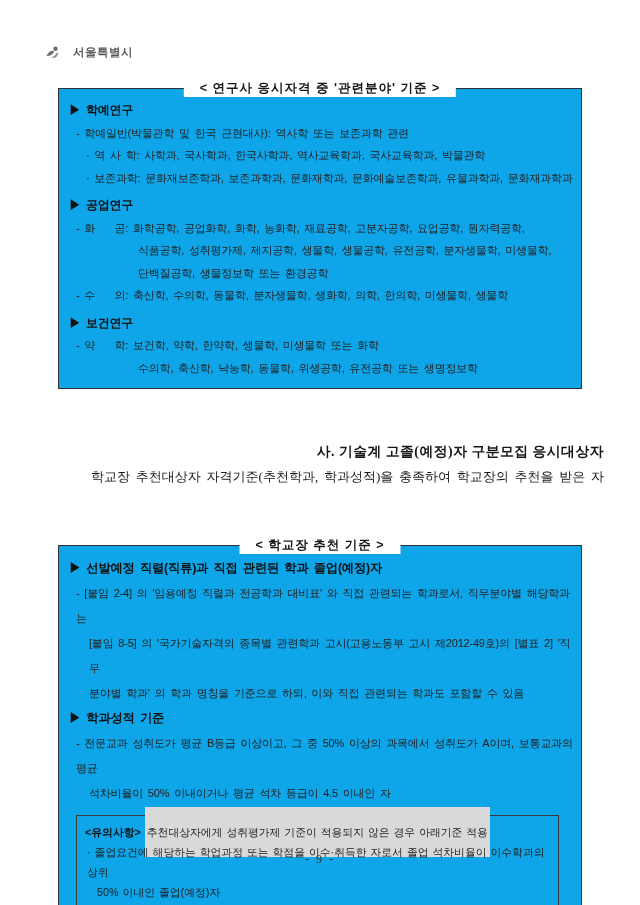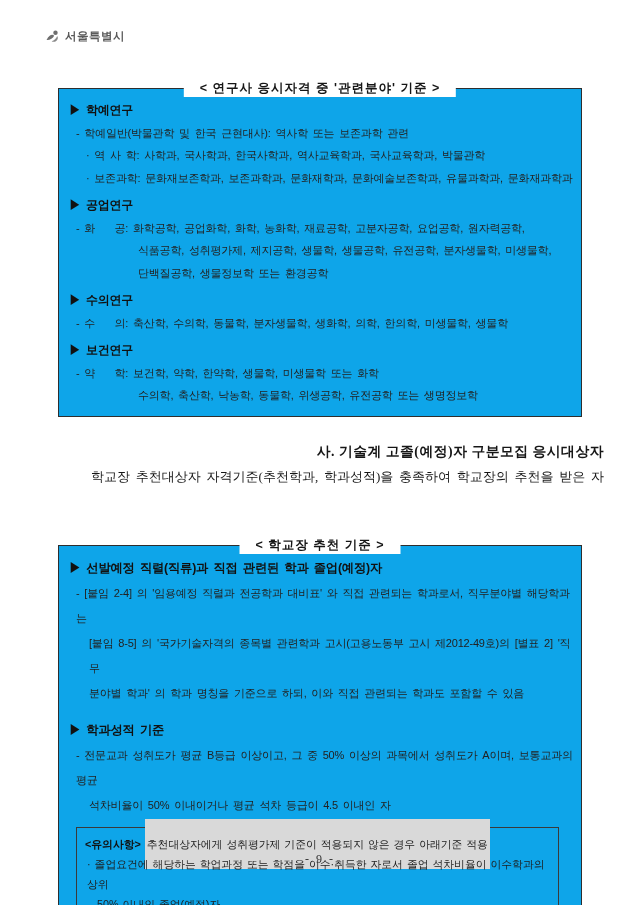--- a/index.html
+++ b/index.html
@@ -6,21 +6,21 @@
   html,body { background:#ffffff; }
   .page {
     position:relative;
     width:640px; height:905px;
     background:#ffffff;
     font-family:"Liberation Sans", sans-serif;
     color:#1c1c1c;
     overflow:hidden;
   }
   
-  .logo { position:absolute; top:28px; left:44px; display:flex; align-items:center; gap:4px; }
+  .logo { position:absolute; top:44px; left:44px; display:flex; align-items:center; gap:12px; }
   .logo svg { display:block; }
   .logo-text { font-size:11.5px; font-weight:bold; color:#5a5a5a; letter-spacing:.5px; }
 
   
   .fbox {
     position:absolute; left:58px; width:524px;
     border:1.6px solid #2e2e2e;
     background:#0ea5e9;
   }
   .fbox-title {
@@ -39,21 +39,21 @@
   .ln.h { font-weight:bold; font-size:12px; padding-left:10px; margin-top:5px; color:#111; }
   .ln.d  { padding-left:17px; }
   .ln.dd { padding-left:27px; }
   .ln.c  { padding-left:79px; }   
   .ln.c2 { padding-left:30px; }   
 
   #box1 { top:88px; padding:5px 8px 9px 0; }
   #box2 { top:545px; padding:10px 8px 12px 0; }
   #box2 .ln { line-height:25px; }
   #box2 .ln.h { margin-top:0; font-size:12.3px; }
-  #box2 .ln.h.gap { margin-top:12px; }
+  #box2 .ln.h.gap { }
 
   
   .sa { position:absolute; top:442px; left:38px; width:566px;
         font-family:"Liberation Serif", serif; color:#161616;text-align:right; }
   .sa-heading { font-size:13.8px; font-weight:bold; letter-spacing:.5px; line-height:20px; }
   .sa-line { font-size:13px; line-height:30px; word-spacing:2.5px; white-space:pre-wrap; }
   .sa-line.l1 { margin-top:9px; padding-left:17px; }
   .sa-line.l2 { padding-left:29px; }
 
   
@@ -93,21 +93,20 @@
   <div class="fbox" id="box1">
     <div class="fbox-title">&lt; 연구사 응시자격 중 '관련분야' 기준 &gt;</div>
     <div class="ln h">▶ 학예연구</div>
     <div class="ln d">- 학예일반(박물관학 및 한국 근현대사): 역사학 또는 보존과학 관련</div>
     <div class="ln dd">· 역 사 학: 사학과, 국사학과, 한국사학과, 역사교육학과, 국사교육학과, 박물관학</div>
     <div class="ln dd">· 보존과학: 문화재보존학과, 보존과학과, 문화재학과, 문화예술보존학과, 유물과학과, 문화재과학과</div>
     <div class="ln h">▶ 공업연구</div>
     <div class="ln d">- 화    공: 화학공학, 공업화학, 화학, 농화학, 재료공학, 고분자공학, 요업공학, 원자력공학,</div>
     <div class="ln c">식품공학, 성취평가제, 제지공학, 생물학, 생물공학, 유전공학, 분자생물학, 미생물학,</div>
     <div class="ln c">단백질공학, 생물정보학 또는 환경공학</div>
-    <div class="ln h">▶ 수의연구</div>
     <div class="ln d">- 수    의: 축산학, 수의학, 동물학, 분자생물학, 생화학, 의학, 한의학, 미생물학, 생물학</div>
     <div class="ln h">▶ 보건연구</div>
     <div class="ln d">- 약    학: 보건학, 약학, 한약학, 생물학, 미생물학 또는 화학</div>
     <div class="ln c">수의학, 축산학, 낙농학, 동물학, 위생공학, 유전공학 또는 생명정보학</div>
   </div>
 
   <div class="sa">
     <div class="sa-heading">사. 기술계 고졸(예정)자 구분모집 응시대상자</div>
     <div class="sa-line l2">학교장 추천대상자 자격기준(추천학과, 학과성적)을 충족하여 학교장의 추천을 받은 자</div>
   </div>

